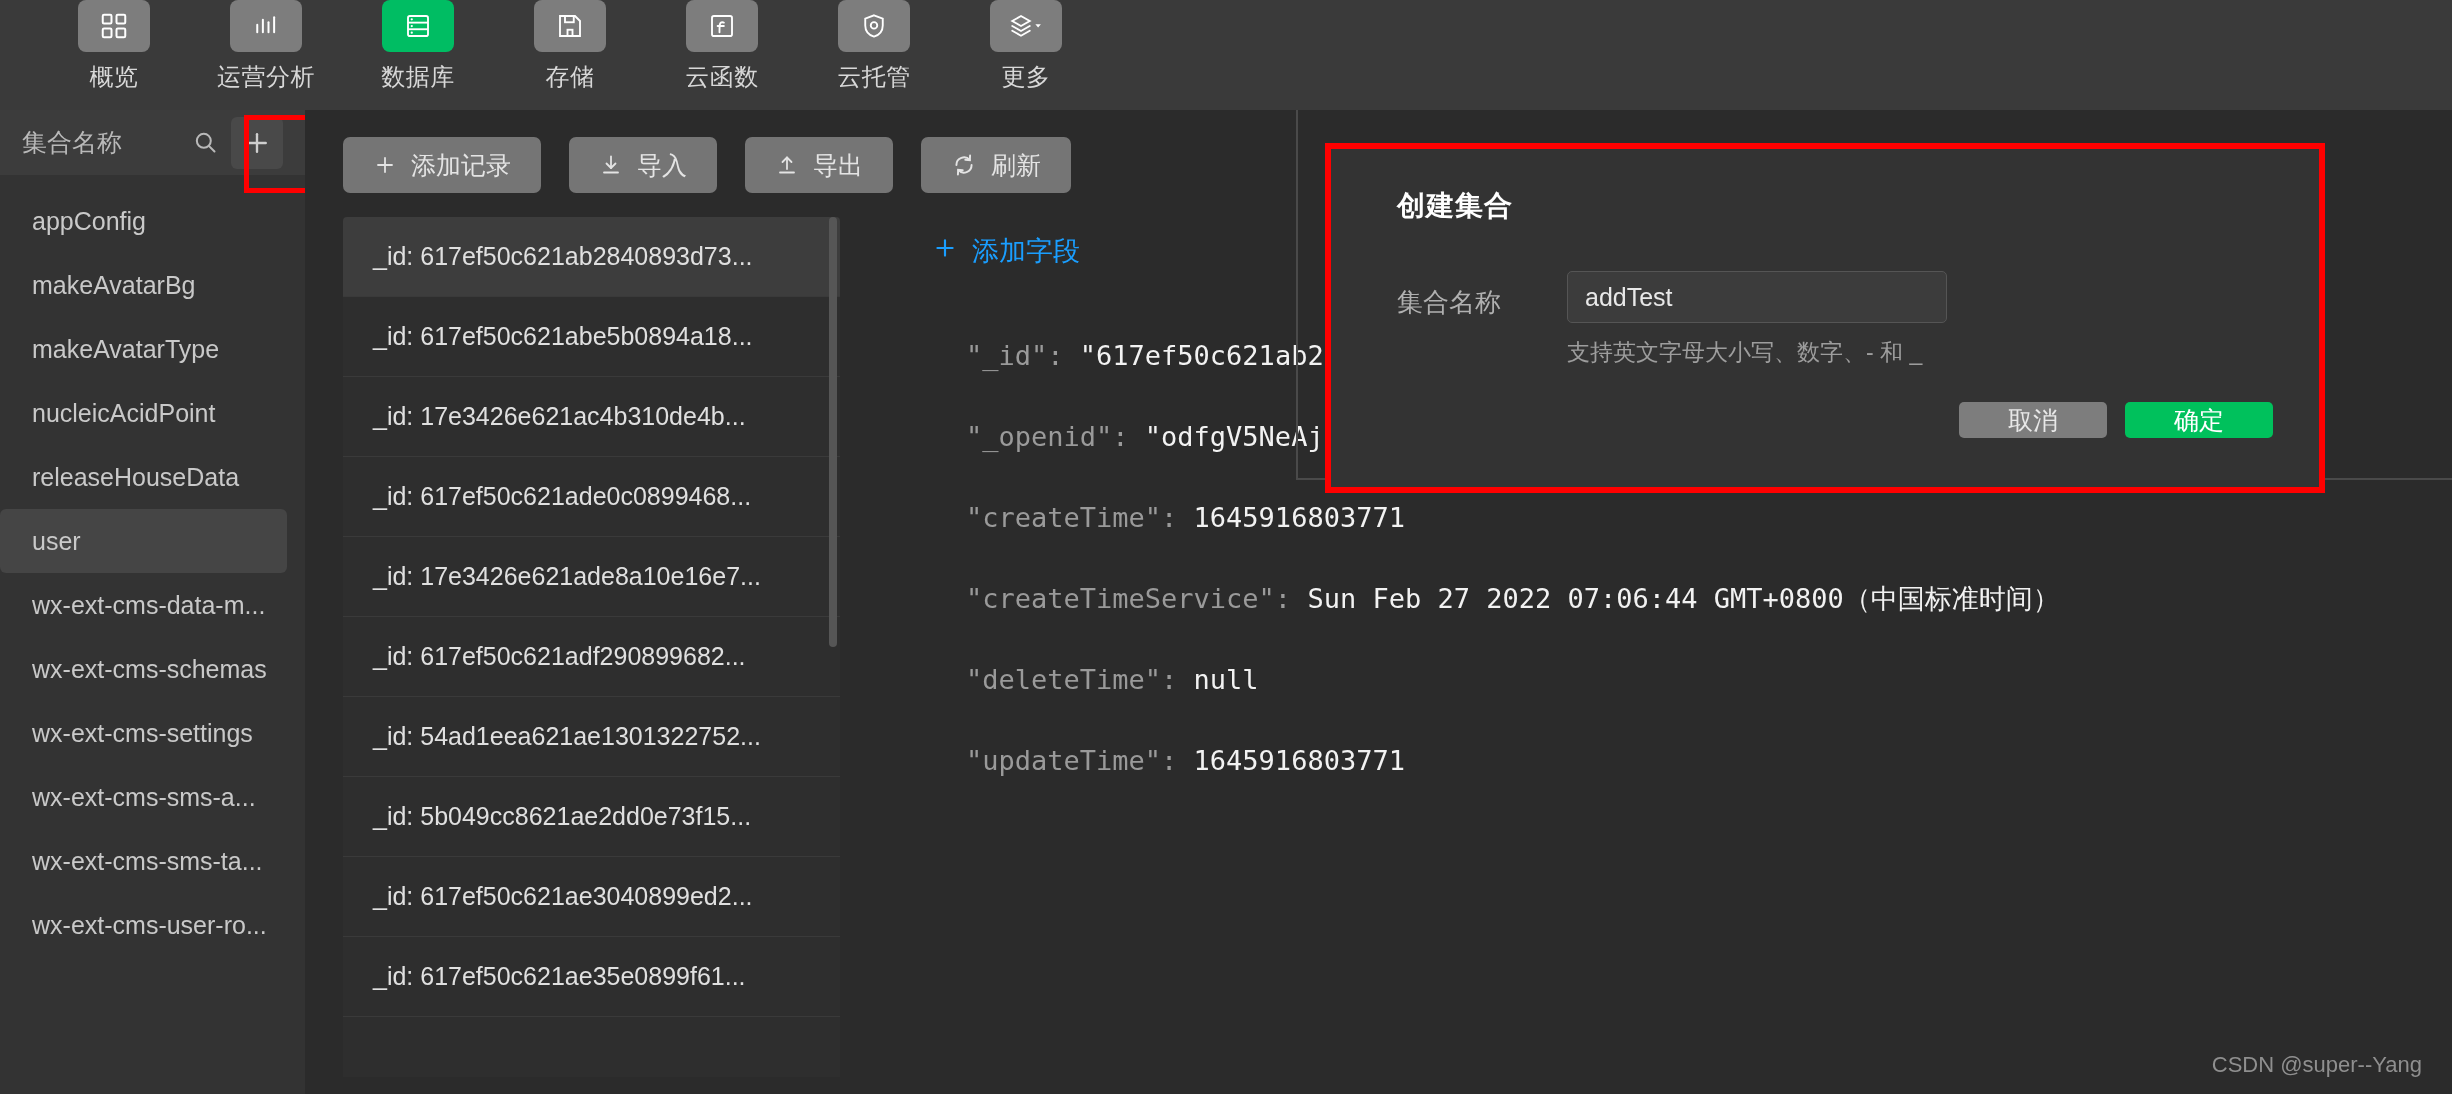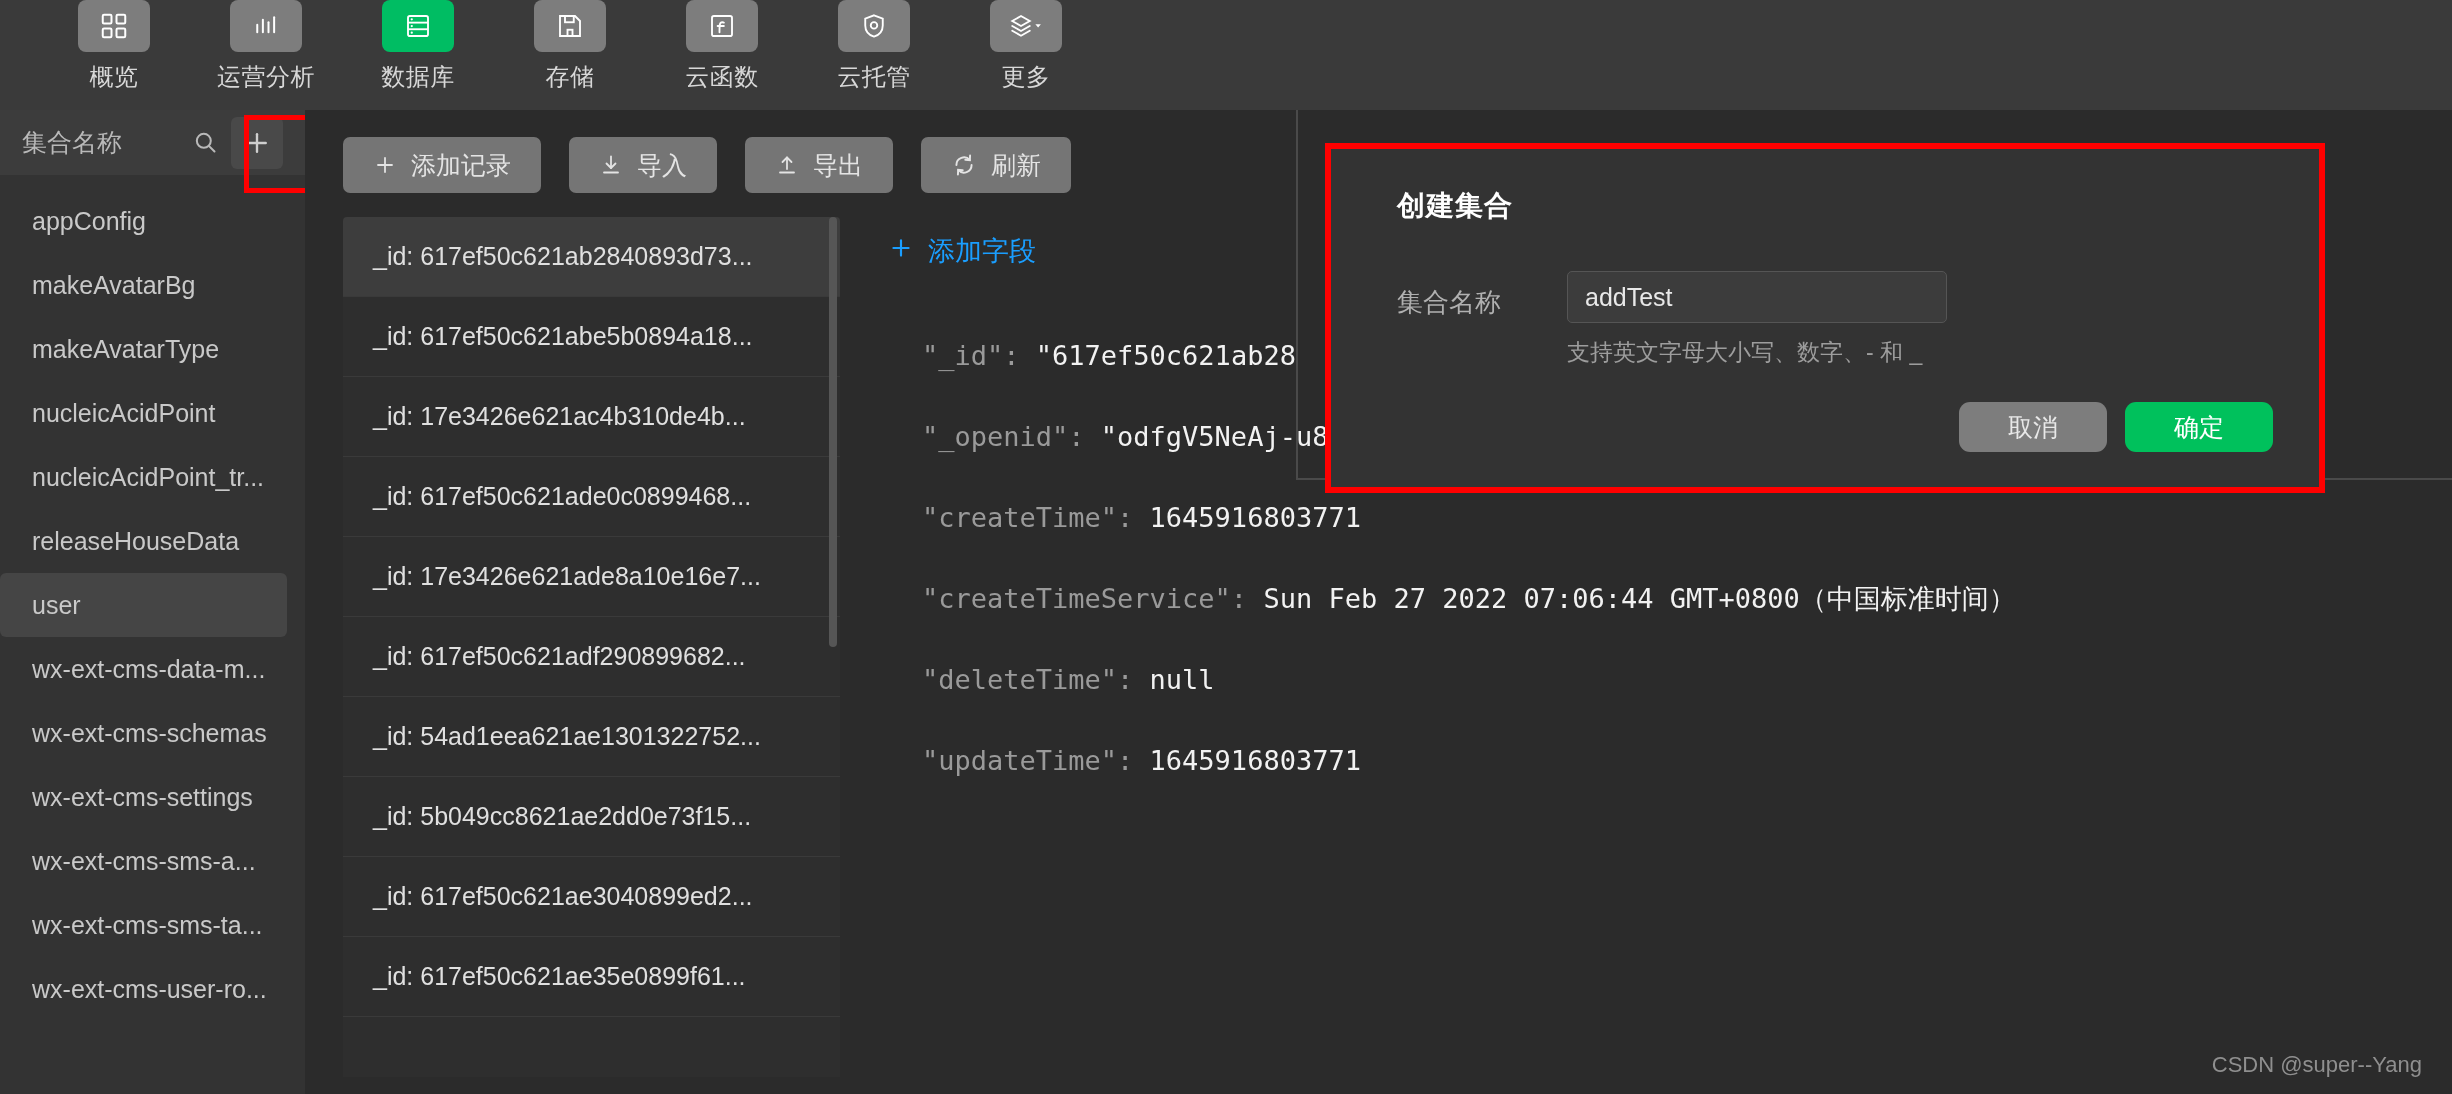--- a/index.html
+++ b/index.html
@@ -140,20 +140,21 @@
     padding: 0 30px;
     cursor: pointer;
     white-space: nowrap;
   }
   .tb-btn svg { display: block; }
 
   .panes {
     display: flex;
     margin-top: 24px;
     height: 860px;
+    gap: 44px;
   }
   .record-list {
     width: 497px;
     margin-left: 38px;
     background: #2e2e2e;
     border-radius: 4px 4px 0 0;
     overflow: hidden;
     position: relative;
   }
   .record-item {
@@ -276,23 +277,23 @@
     white-space: nowrap;
   }
   .modal-actions {
     display: flex;
     justify-content: flex-end;
     gap: 18px;
     margin-top: 34px;
   }
   .mbtn {
     width: 148px;
-    height: 50px;
+    height: 36px;
     border: none;
-    border-radius: 11px;
+    border-radius: 5px;
     font-size: 25px;
     font-family: "Liberation Sans", sans-serif;
     cursor: pointer;
   }
   .mbtn-cancel { background: #7d7d7d; color: #e8e8e8; }
   .mbtn-ok { background: #00c15c; color: #ffffff; }
 
   
   .watermark {
     position: absolute;
@@ -413,23 +414,20 @@
           <span>appConfig</span>
         </div>
       <div class="collection-item">
           <span>makeAvatarBg</span>
         </div>
       <div class="collection-item">
           <span>makeAvatarType</span>
         </div>
       <div class="collection-item">
           <span>nucleicAcidPoint</span>
-        </div>
-      <div class="collection-item">
-          <span>nucleicAcidPoint_tr...</span>
         </div>
       <div class="collection-item">
           <span>releaseHouseData</span>
         </div>
       <div class="collection-item selected">
           <span>user</span>
         </div>
       <div class="collection-item">
           <span>wx-ext-cms-data-m...</span>
         </div>

